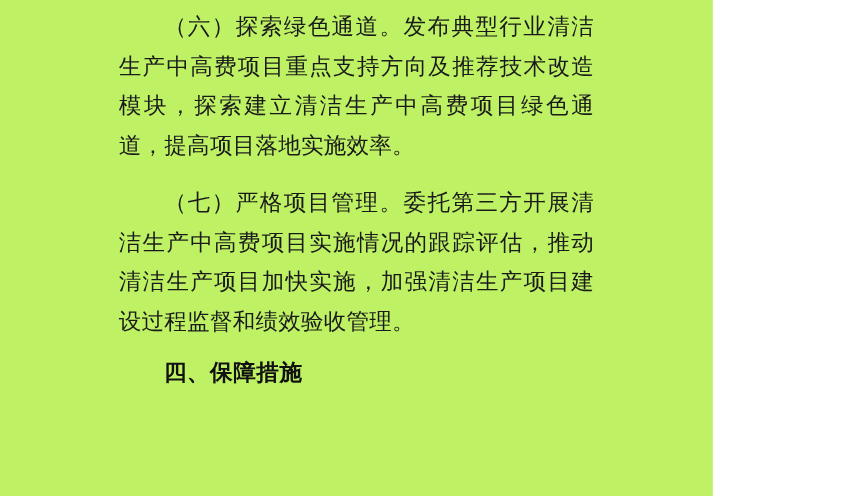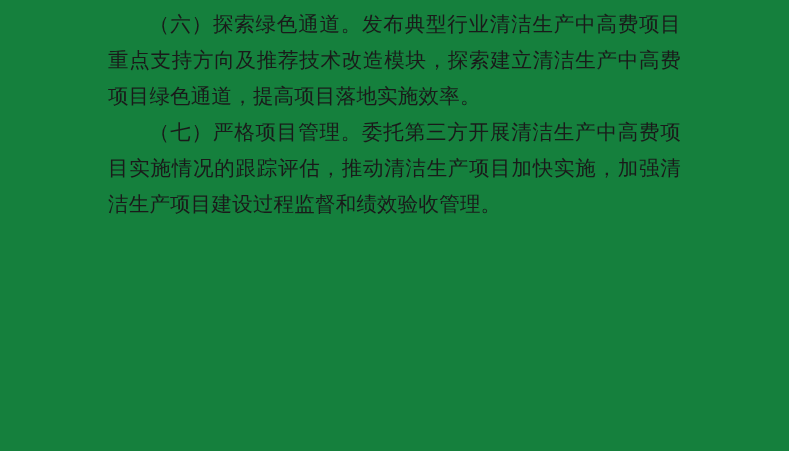--- a/index.html
+++ b/index.html
@@ -8,39 +8,39 @@
   }
   body {
     width: 789px;
     height: 451px;
     background: #ffffff;
     font-family: "DejaVu Serif", "Liberation Serif", serif;
     overflow: hidden;
   }
   .page {
     position: relative;
-    width: 789px;
+    width: 648px;
     height: 451px;
-    background: #15803d;
+    background: #bef264;
     box-sizing: border-box;
     padding: 6px 108px 15px 108px;
   }
   .para {
     font-size: 20.5px;
     line-height: 36px;
     color: #1a1a1a;
     text-align: justify;
     text-justify: inter-ideograph;
     text-indent: 2em;
     margin: 0 0 0 0;
     letter-spacing: 0.2px;
     font-family: "DejaVu Serif", "Liberation Serif", serif;
   }
   .para + .para {
-    margin-top: 0;
+    margin-top: 16px;
   }
   .heading {
     font-size: 20.5px;
     line-height: 36px;
     color: #111111;
     text-indent: 2em;
     font-weight: bold;
     margin: 0;
     letter-spacing: 0.5px;
     font-family: "DejaVu Sans", "Liberation Sans", sans-serif;
@@ -56,17 +56,18 @@
 <body>
 
 <div class="page">
 
   <p class="para">（六）探索绿色通道。发布典型行业清洁生产中高费项目重点支持方向及推荐技术改造模块，探索建立清洁生产中高费项目绿色通道，提高项目落地实施效率。</p>
 
   <p class="para">（七）严格项目管理。委托第三方开展清洁生产中高费项目实施情况的跟踪评估，推动清洁生产项目加快实施，加强清洁生产项目建设过程监督和绩效验收管理。</p>
 
   <div class="spacer-sm"></div>
 
+  <p class="heading">四、保障措施</p>
 
   <div class="spacer-md"></div>
 
 
 </div>
 
 </body></html>

